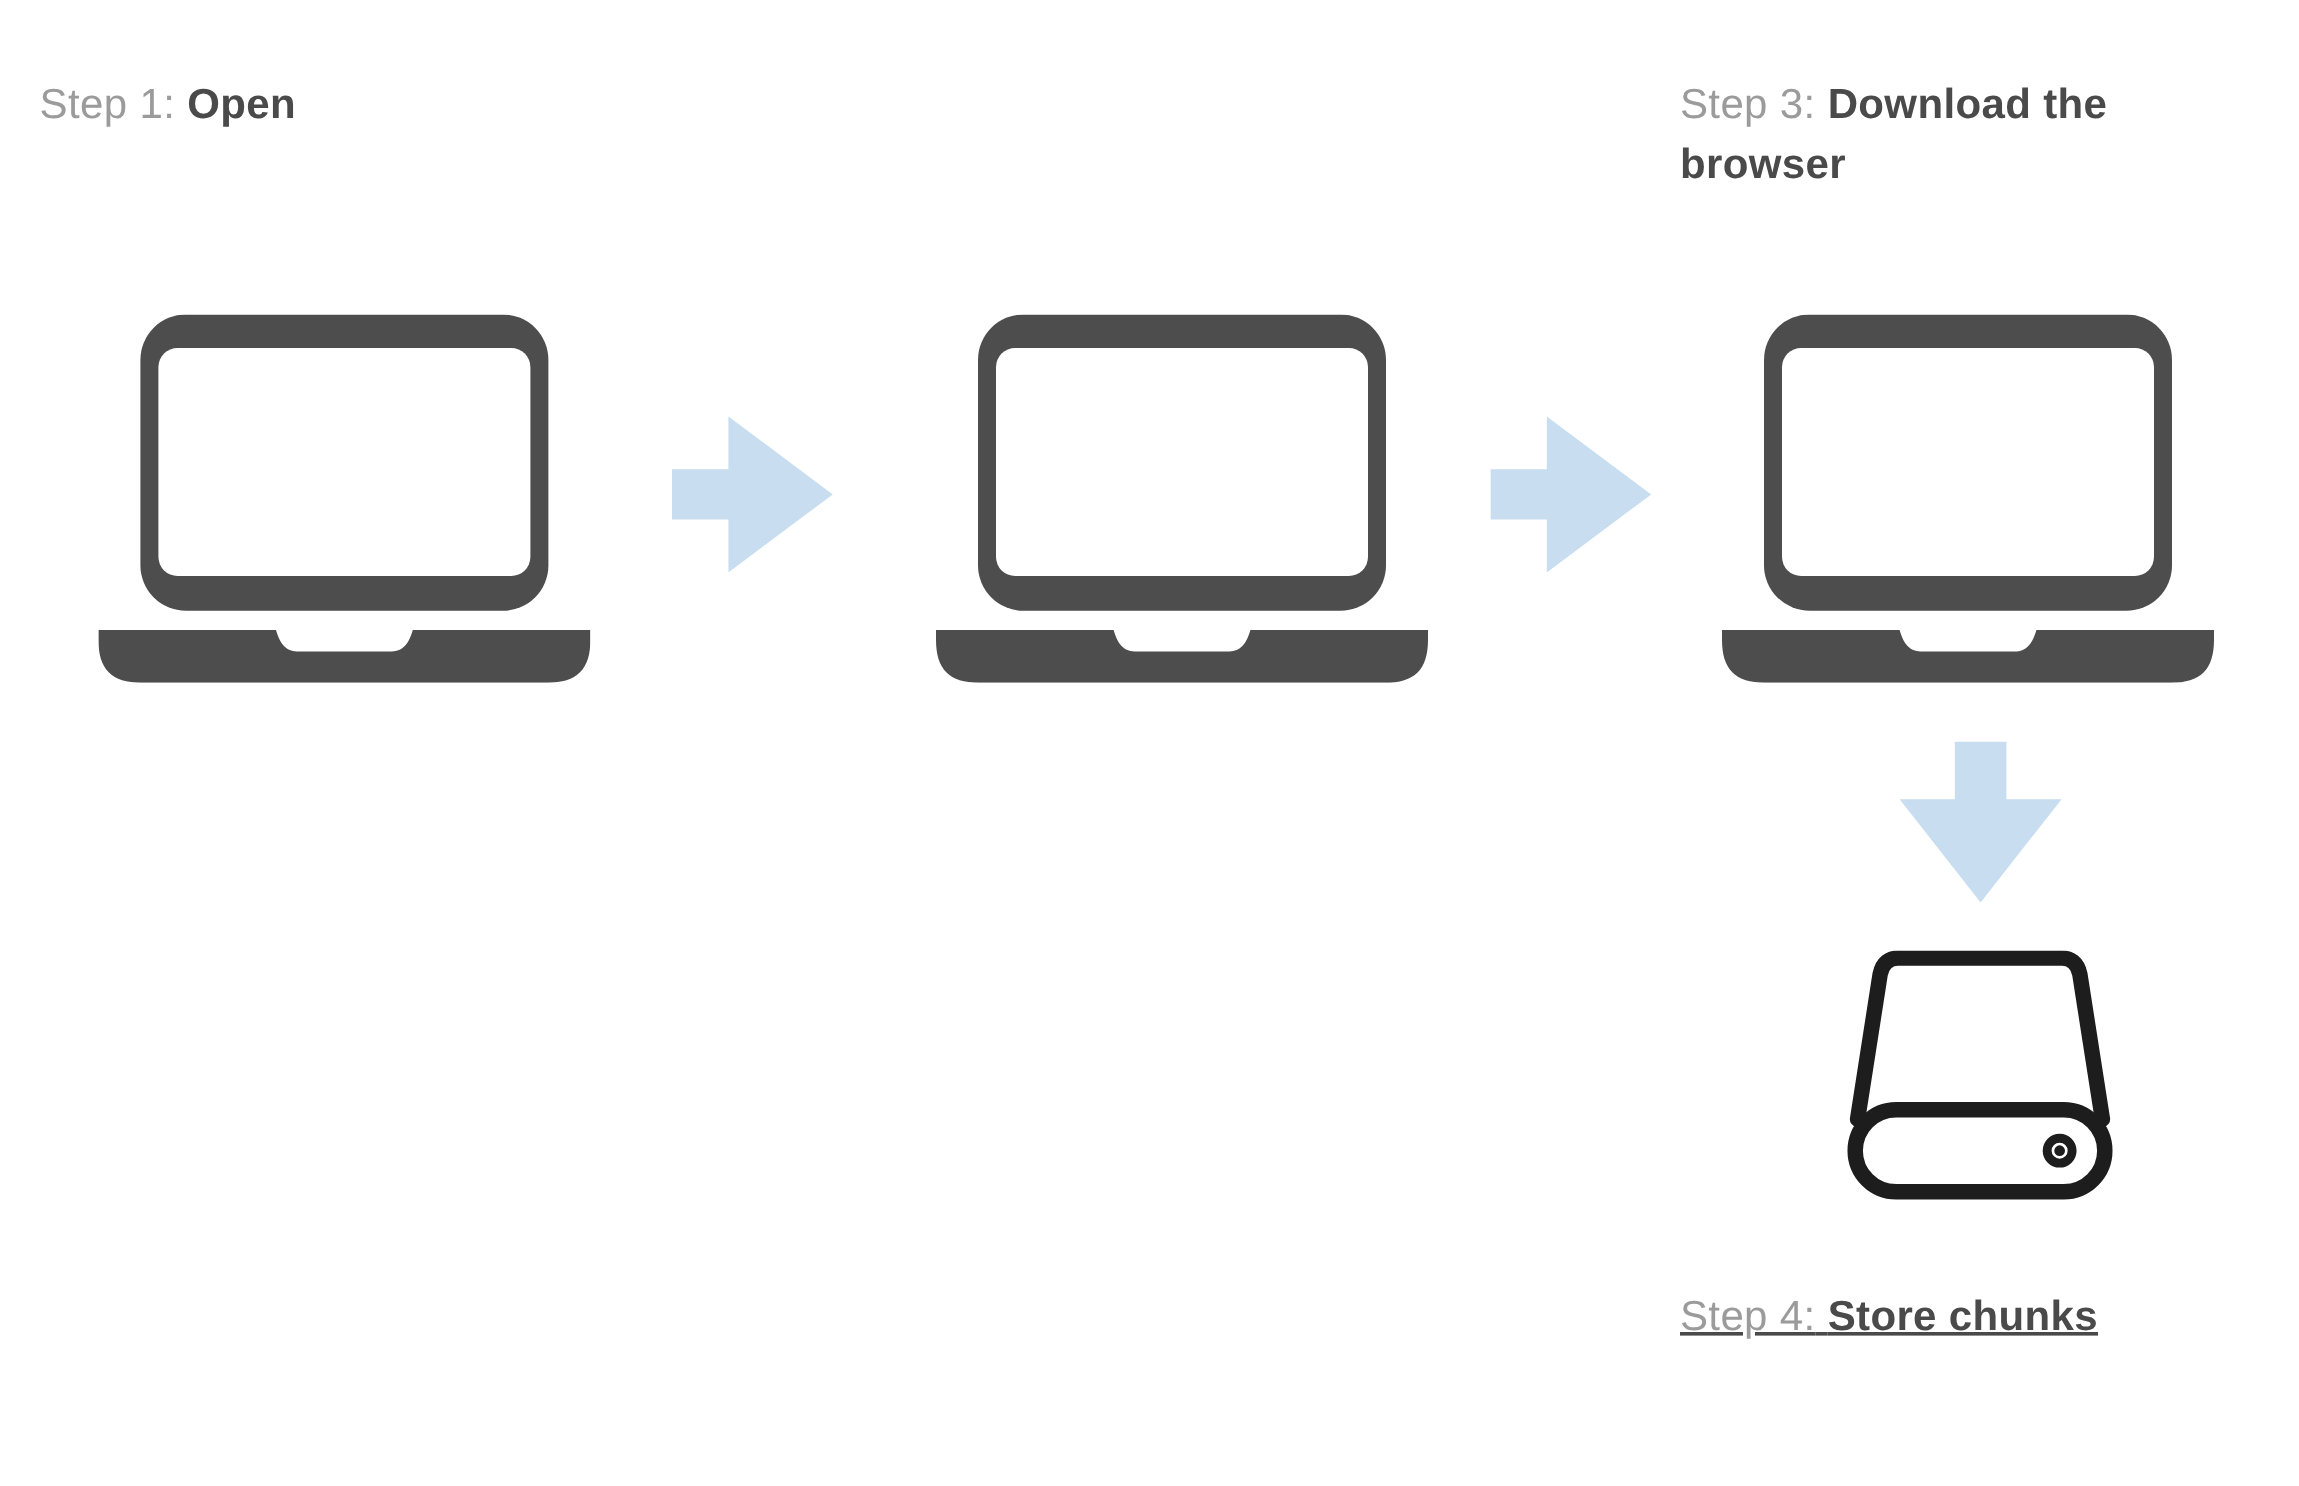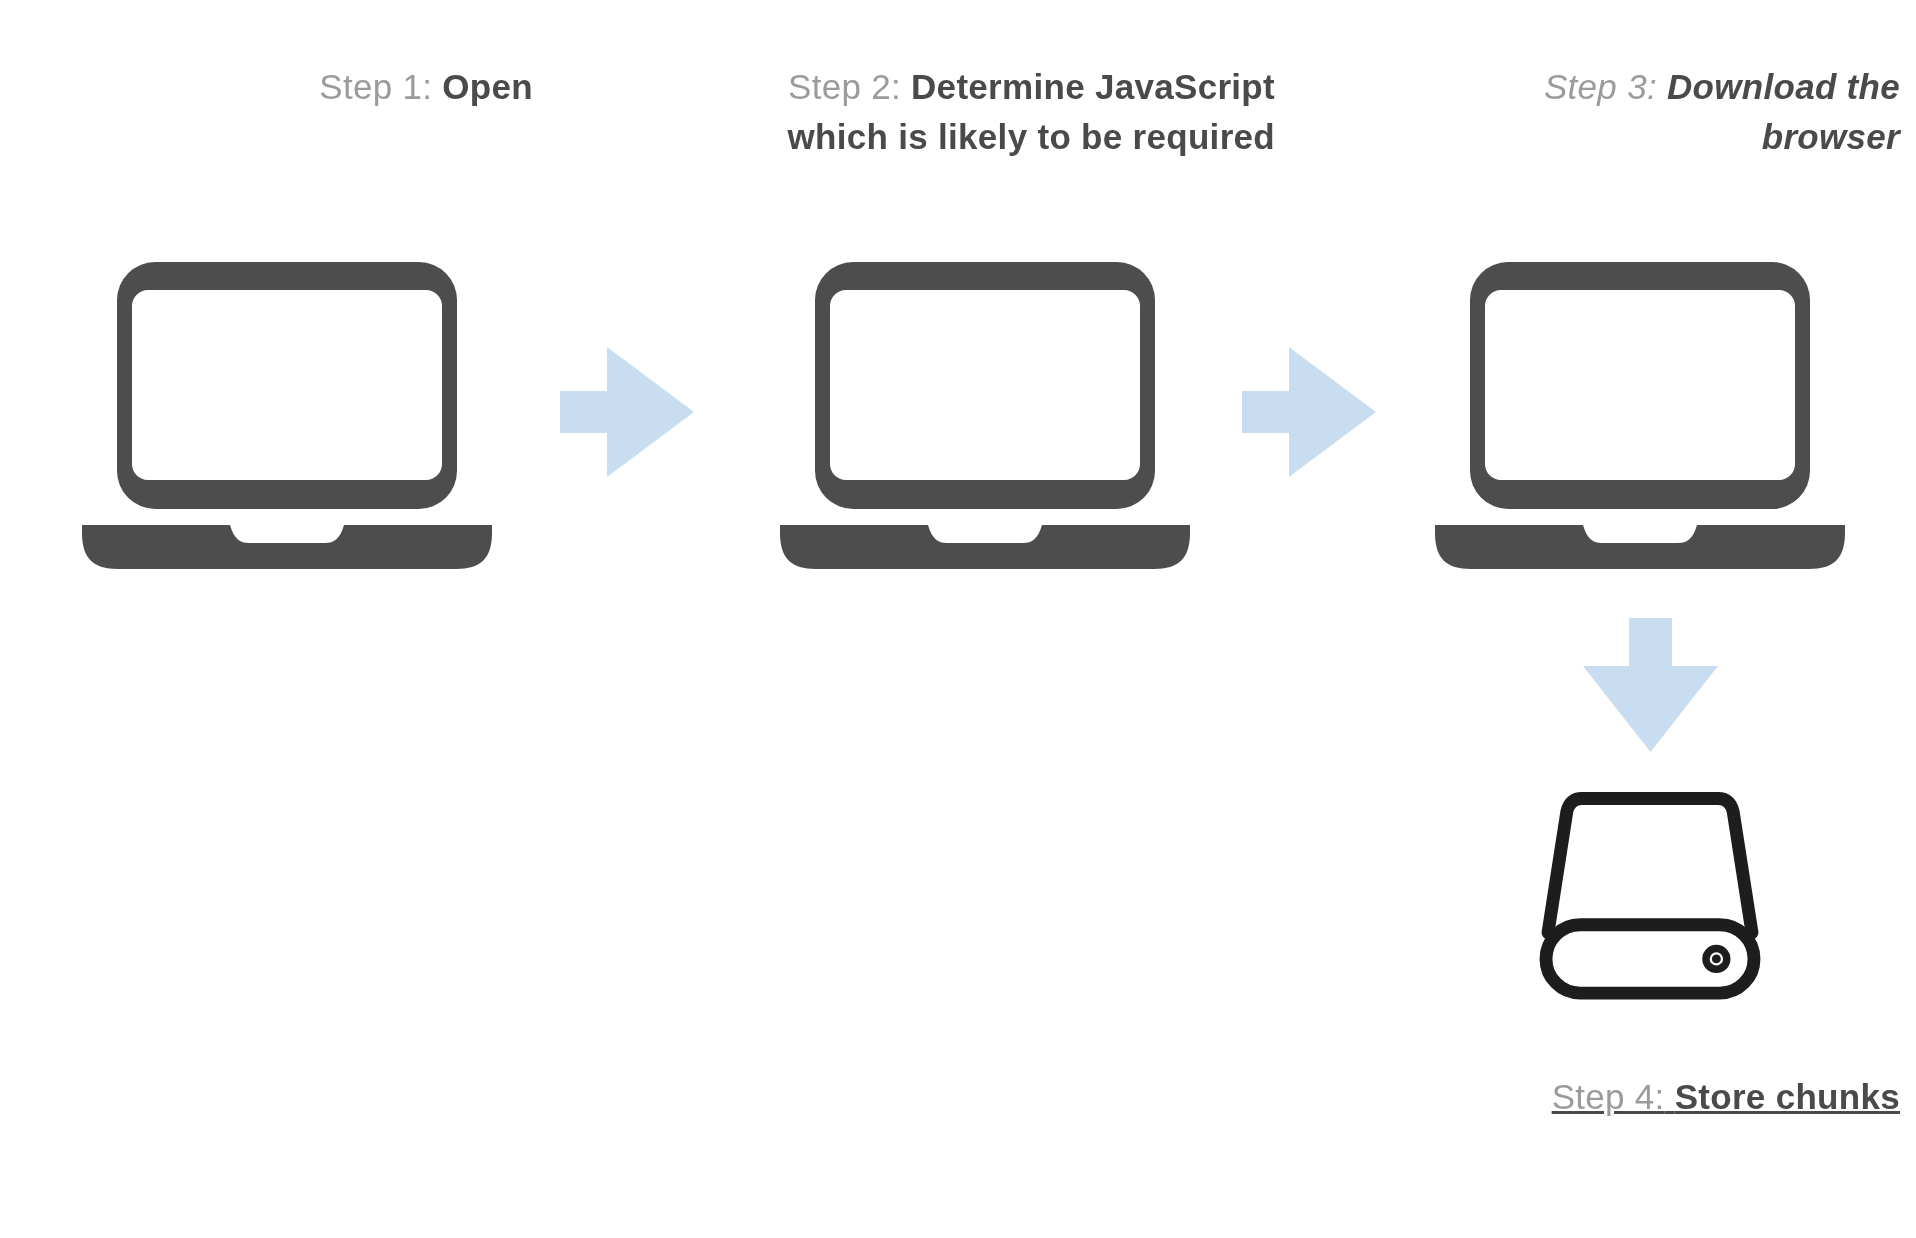--- a/index.html
+++ b/index.html
@@ -19,30 +19,30 @@
     background: var(--background);
     overflow: hidden;
     font-family: "Liberation Sans", sans-serif;
   }
   .heading {
     position: absolute;
     font-size: 35px;
     line-height: 50px;
     font-weight: 700;
     color: var(--text-dark);
-    text-align: right;
+    text-align: left;
     letter-spacing: 0.3px;
   }
   .heading .step-label {
     color: var(--label-gray);
     font-weight: 400;
   }
   #heading-1 { left: 33px;   top: 62px;  width: 500px; }
   #heading-2 { left: 675px;  top: 62px;  width: 600px; }
-  #heading-3 { left: 1400px; top: 62px;  width: 500px; font-style: italic; }
+  #heading-3 { left: 1400px; top: 62px;  width: 500px; }
   #heading-4 { left: 1400px; top: 1072px; width: 500px; text-decoration: underline; }
 
   .laptop { position: absolute; width: 410px; height: 307px; top: 262px; }
   #laptop-1 { left: 82px; }
   #laptop-2 { left: 780px; }
   #laptop-3 { left: 1435px; }
 
   .arrow-right { position: absolute; width: 134px; height: 130px; top: 347px; }
   #arrow-1 { left: 560px; }
   #arrow-2 { left: 1242px; }
@@ -61,26 +61,20 @@
 <body>
 
 <div class="canvas">
 
   <div class="heading" id="heading-1">
     <span class="step-label">Step 1:</span>
     <span>Open</span>
     <br>
   </div>
 
-  <div class="heading" id="heading-2">
-    <span class="step-label">Step 2:</span>
-    <span>Determine JavaScript</span>
-    <br>
-    <span>which is likely to be required</span>
-  </div>
 
   <div class="heading" id="heading-3">
     <span class="step-label">Step 3:</span>
     <span>Download the</span>
     <br>
     <span>browser</span>
   </div>
 
   <div class="heading" id="heading-4">
     <span class="step-label">Step 4:</span>

